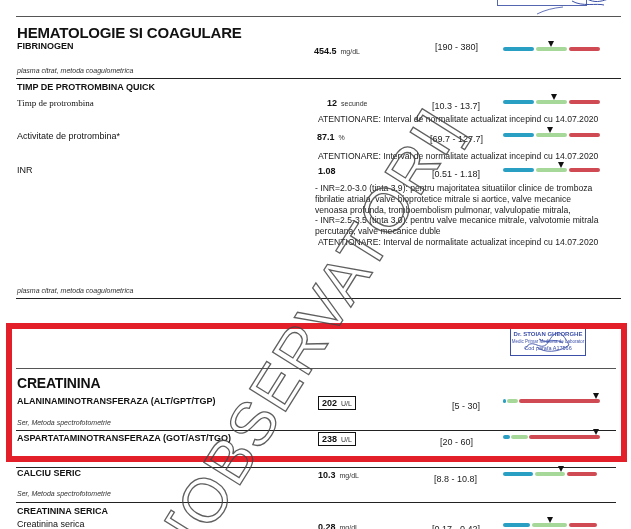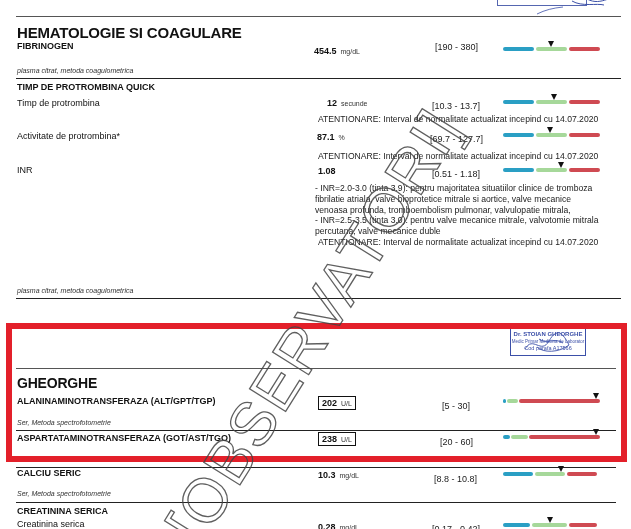--- a/index.html
+++ b/index.html
@@ -67,21 +67,21 @@
   <div class="seg norm" style="left:33px; width:31px;"></div>
   <div class="seg high" style="left:66px; width:31px;"></div>
   <div class="marker" style="left:45px;"></div>
 </div>
 <div class="abs method" style="left:17px; top:67px;">plasma citrat, metoda coagulometrica</div>
 
 <div class="hr" style="left:16px; top:78px; width:605px;"></div>
 
 <div class="abs test-name" style="left:17px; top:82px;">TIMP DE PROTROMBINA QUICK</div>
 
-<div class="abs sub-name" style="left:17px; top:98px;">Timp de protrombina</div>
+<div class="abs sub-name" style="left:17px; top:98px;font-family:Liberation Serif, serif;">Timp de protrombina</div>
 <div class="abs val" style="left:327px; top:98px;">
   <span>12</span><span class="unit">secunde</span>
 </div>
 <div class="abs range" style="left:432px; top:101px;">[10.3 - 13.7]</div>
 <div class="bar" style="left:503px; top:97px;">
   <div class="seg low" style="left:0; width:31px;"></div>
   <div class="seg norm" style="left:33px; width:31px;"></div>
   <div class="seg high" style="left:66px; width:31px;"></div>
   <div class="marker" style="left:48px;"></div>
 </div>
@@ -125,27 +125,27 @@
   <div style="font-weight:bold;">Dr. STOIAN GHEORGHE</div>
   <div style="font-size:4.5px;">Medic Primar Medicina de Laborator</div>
   <div style="font-size:5.5px;">Cod parafa A17566</div>
   <svg class="sig" style="left:8px; top:2px;" width="60" height="26" viewBox="0 0 60 26">
     <path d="M6 18 C14 4, 22 24, 30 10 S44 2, 50 14 C40 22, 24 22, 18 16 M20 8 C28 14, 36 6, 44 12" stroke="#3b4fa8" stroke-width="0.9" fill="none"></path>
   </svg>
 </div>
 
 <div class="hr gray" style="left:16px; top:368px; width:600px;"></div>
 
-<div class="abs section-title" style="left:17px; top:375px; font-size:14px;">GHEORGHE</div>
+<div class="abs section-title" style="left:17px; top:375px; font-size:14px;">CREATININA</div>
 
 <div class="abs test-name" style="left:17px; top:396px;">ALANINAMINOTRANSFERAZA (ALT/GPT/TGP)</div>
 <div class="abs val boxed" style="left:318px; top:396px;">
   <span>202</span><span class="unit">U/L</span>
 </div>
-<div class="abs range" style="left:442px; top:401px;">[5 - 30]</div>
+<div class="abs range" style="left:452px; top:401px;">[5 - 30]</div>
 <div class="bar" style="left:503px; top:396px;">
   <div class="seg low" style="left:0; width:3px;"></div>
   <div class="seg norm" style="left:4px; width:11px;"></div>
   <div class="seg high" style="left:16px; width:81px;"></div>
   <div class="marker" style="left:90px;"></div>
 </div>
 <div class="abs method" style="left:17px; top:419px;">Ser, Metoda spectrofotometrie</div>
 
 <div class="hr" style="left:16px; top:430px; width:600px;"></div>
 

